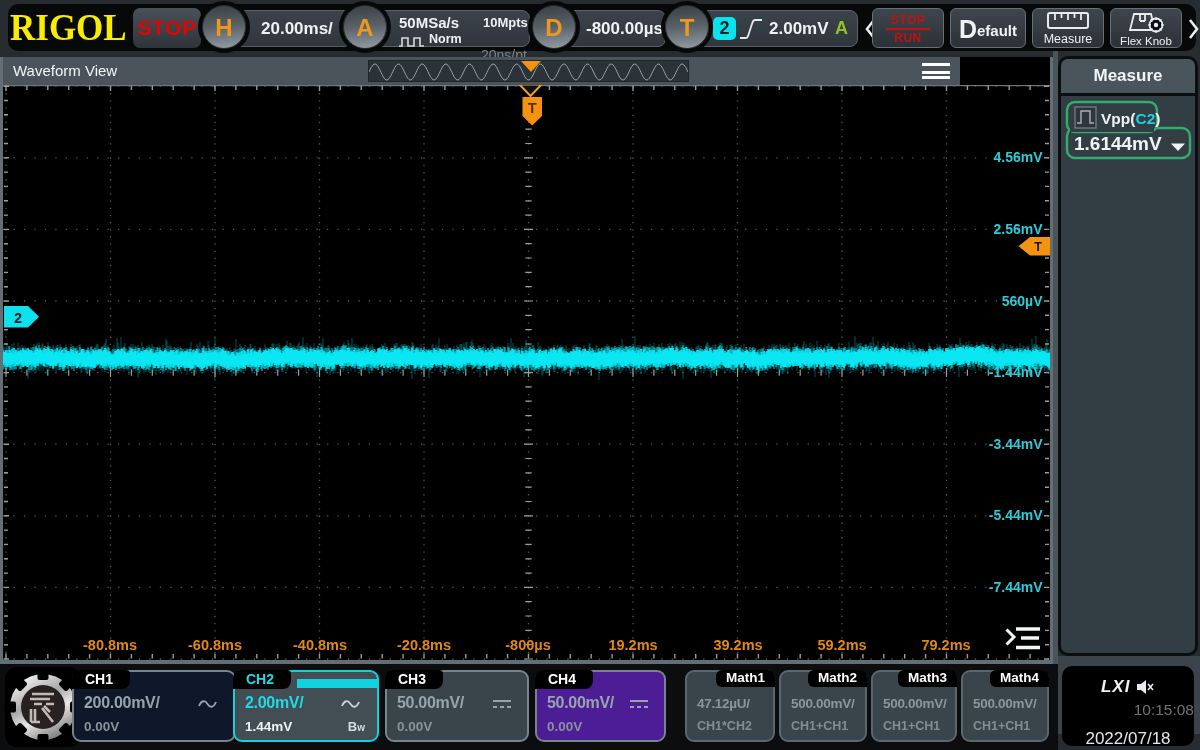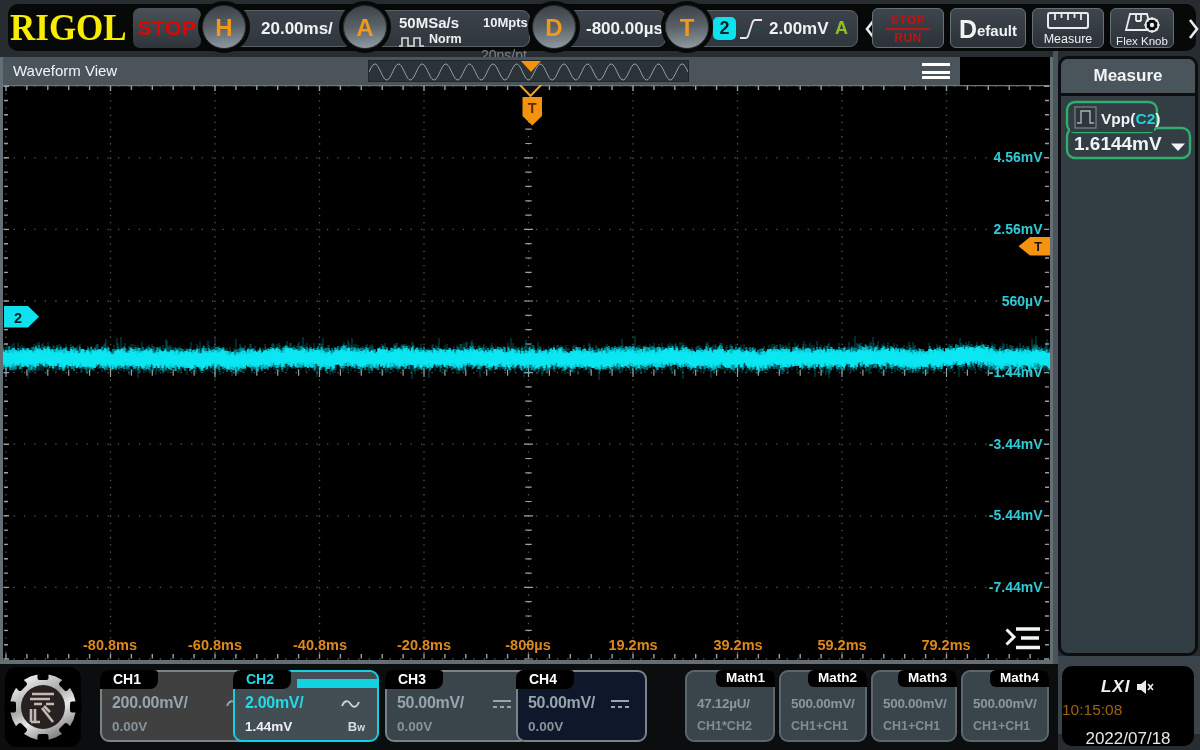--- a/index.html
+++ b/index.html
@@ -78,21 +78,21 @@
 <div class="btn" style="left:942px;width:76px;color:#f0f3f4;text-align:center">
   <span style="font-size:25px;font-weight:bold;line-height:40px;vertical-align:-2px">D</span><span style="font-size:15px;font-weight:bold">efault</span>
 </div>
 <div class="btn" style="left:1024px;width:72px;text-align:center">
   <div style="margin-top:3px"><svg width="42" height="17" viewBox="0 0 42 17">
           <rect x="1" y="1" width="40" height="15" rx="2" fill="none" stroke="#e8ecee" stroke-width="2"></rect>
           <path d="M8,2V8 M14.5,2V6 M21,2V8 M27.5,2V6 M34,2V8" stroke="#e8ecee" stroke-width="1.8"></path>
         </svg></div>
   <div style="color:#eef1f2;font-size:12.5px;margin-top:-1px">Measure</div>
 </div>
-<div class="btn" style="left:1102px;width:64px;text-align:center">
+<div class="btn" style="left:1102px;width:72px;text-align:center">
   <div style="margin-top:2px"><svg width="40" height="22" viewBox="0 0 40 22">
           <path d="M8,3H25L29,19H4Z M14,3V10 M19,3V10 M14,10H19" fill="none" stroke="#e8ecee" stroke-width="1.8"></path>
           <circle cx="30" cy="14" r="6.5" fill="#0b0d0e" stroke="#e8ecee" stroke-width="1.8"></circle>
           <circle cx="30" cy="14" r="2.2" fill="#e8ecee"></circle>
           <path d="M30,6.2V9 M30,19V21.8 M22.2,14H25 M35,14H37.8 M24.5,8.5L26.5,10.5 M33.5,17.5L35.5,19.5 M35.5,8.5L33.5,10.5 M26.5,17.5L24.5,19.5" stroke="#e8ecee" stroke-width="1.6"></path>
         </svg></div>
   <div style="color:#eef1f2;font-size:11.5px;margin-top:-2px">Flex Knob</div>
 </div>
 <svg width="14" height="26" viewBox="0 0 14 26" style="position:absolute;left:1179px;top:14px">
       <path d="M3,2L10,11L3,20" stroke="#e8eced" stroke-width="2.6" fill="none"></path>
@@ -175,21 +175,21 @@
         <rect x="-5.5" y="-38.5" width="11" height="11.5" rx="2" fill="#000" transform="rotate(180)"></rect>
         <rect x="-5.5" y="-38.5" width="11" height="11.5" rx="2" fill="#000" transform="rotate(225)"></rect>
         <rect x="-5.5" y="-38.5" width="11" height="11.5" rx="2" fill="#000" transform="rotate(270)"></rect>
         <rect x="-5.5" y="-38.5" width="11" height="11.5" rx="2" fill="#000" transform="rotate(315)"></rect>
 <g>
           <circle r="22" fill="#272221"></circle>
 <path d="M-11,-13 H11 M-13,-8 H7 M-9,-3 H-1 M3,-3 H11 M-12,2 V15 M-8,2 V15 M-12,15 H-3 M-1,1 L10,15 M1,-1 L7,5" stroke="#c3b9b2" stroke-width="2.6" fill="none"></path>
         </g>
 </g>
     </svg>
-    <div class="card" style="left:100px;width:164px;border-color:#78848a;background:#404040">
+    <div class="card" style="left:72px;width:164px;border-color:#78848a;background:#0f172a">
 <div class="tab" style="color:#fff">CH1</div>
 <span class="l1" style="color:#96a4ac">200.00mV/</span>
       <svg width="22" height="10" viewBox="0 0 22 10" style="position:absolute;right:14px;top:27px">
         <path d="M1,7C3.5,1 7,1 9.5,5C12,9 15.5,9 18,3" stroke="#96a4ac" stroke-width="1.8" fill="none"></path>
       </svg>
 <span class="l2" style="color:#87939a">0.00V</span>
     </div>
     <div class="card" style="left:233px;width:146px;border-color:#12d2e0;background:#434d54">
 <div style="position:absolute;left:62px;top:7px;right:-1px;height:9px;background:#12d2e0"></div>
       <div class="tab" style="color:#22dbe7">CH2</div>
@@ -202,21 +202,21 @@
     </div>
     <div class="card" style="left:385px;width:144px;border-color:#78848a;background:#3a444b">
 <div class="tab" style="color:#fff">CH3</div>
 <span class="l1" style="color:#96a4ac">50.00mV/</span>
       <svg width="22" height="10" viewBox="0 0 22 10" style="position:absolute;right:14px;top:27px">
         <path d="M2,2H20" stroke="#96a4ac" stroke-width="2"></path>
         <path d="M2,8H6 M9,8H13 M16,8H20" stroke="#96a4ac" stroke-width="2"></path>
       </svg>
 <span class="l2" style="color:#87939a">0.00V</span>
     </div>
-    <div class="card" style="left:516px;width:131px;border-color:#78848a;background:#0f172a">
+    <div class="card" style="left:535px;width:131px;border-color:#78848a;background:#4c1d95">
 <div class="tab" style="color:#fff">CH4</div>
 <span class="l1" style="color:#96a4ac">50.00mV/</span>
       <svg width="22" height="10" viewBox="0 0 22 10" style="position:absolute;right:14px;top:27px">
         <path d="M2,2H20" stroke="#96a4ac" stroke-width="2"></path>
         <path d="M2,8H6 M9,8H13 M16,8H20" stroke="#96a4ac" stroke-width="2"></path>
       </svg>
 <span class="l2" style="color:#87939a">0.00V</span>
     </div>
     <div class="card" style="left:685px;width:90px;border-color:#5b666d">
 <div class="tabr">Math1</div>
@@ -238,16 +238,16 @@
 <span class="l1" style="font-size:13.5px;color:#8b969c;top:24px">500.00mV/</span>
 <span class="l2" style="font-size:12.5px;color:#828d93">CH1+CH1</span>
     </div>
   </div>
 <div id="botright">
     <div id="lxibox">
       <div style="text-align:center;margin-top:11px;font-size:17px;font-weight:bold;font-style:italic;letter-spacing:1px">LXI&nbsp;<svg width="19" height="16" viewBox="0 0 19 16" style="vertical-align:-3px">
           <path d="M1,5H5L10,1V15L5,11H1Z" fill="#e8ecee"></path>
           <path d="M12,5L17,11 M17,5L12,11" stroke="#e8ecee" stroke-width="1.6"></path>
         </svg></div>
-<div style="text-align:left;margin-top:4px;font-size:15.5px;color:#a16207">10:15:08</div>
+<div style="text-align:right;margin-top:4px;font-size:15.5px;color:#737373">10:15:08</div>
 <div style="text-align:center;margin-top:10px;font-size:17px;color:#e4e9eb">2022/07/18</div>
     </div>
   </div>
 
 </body></html>

